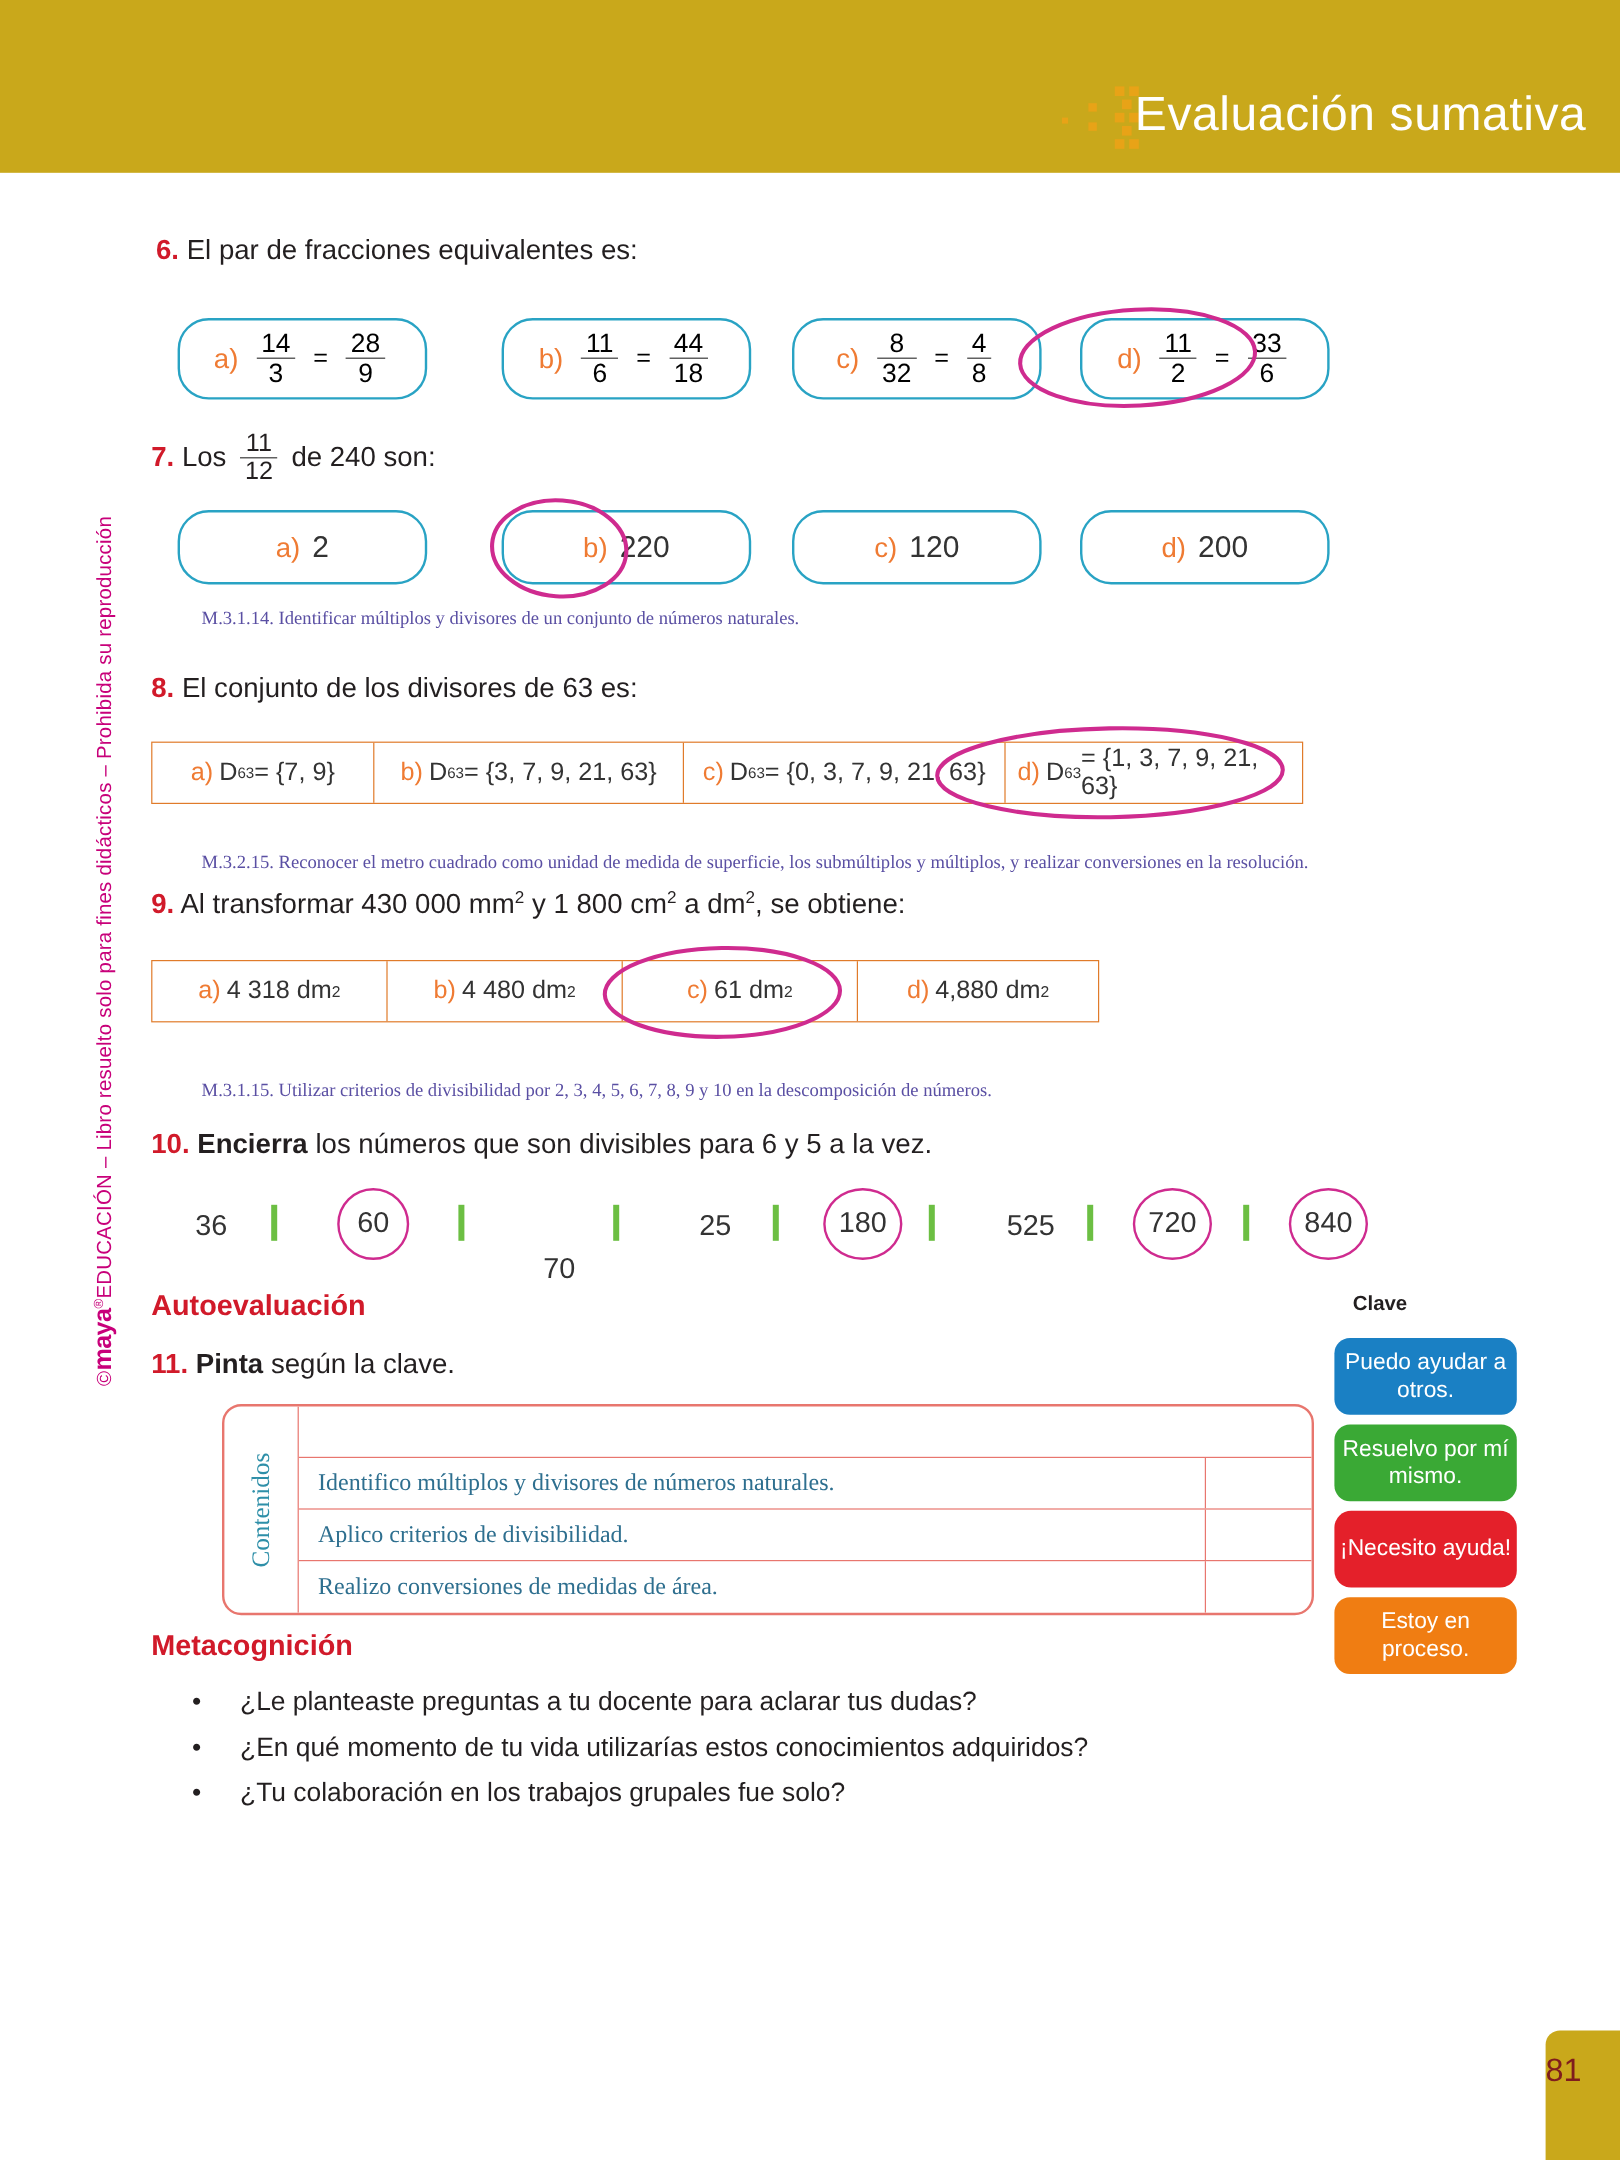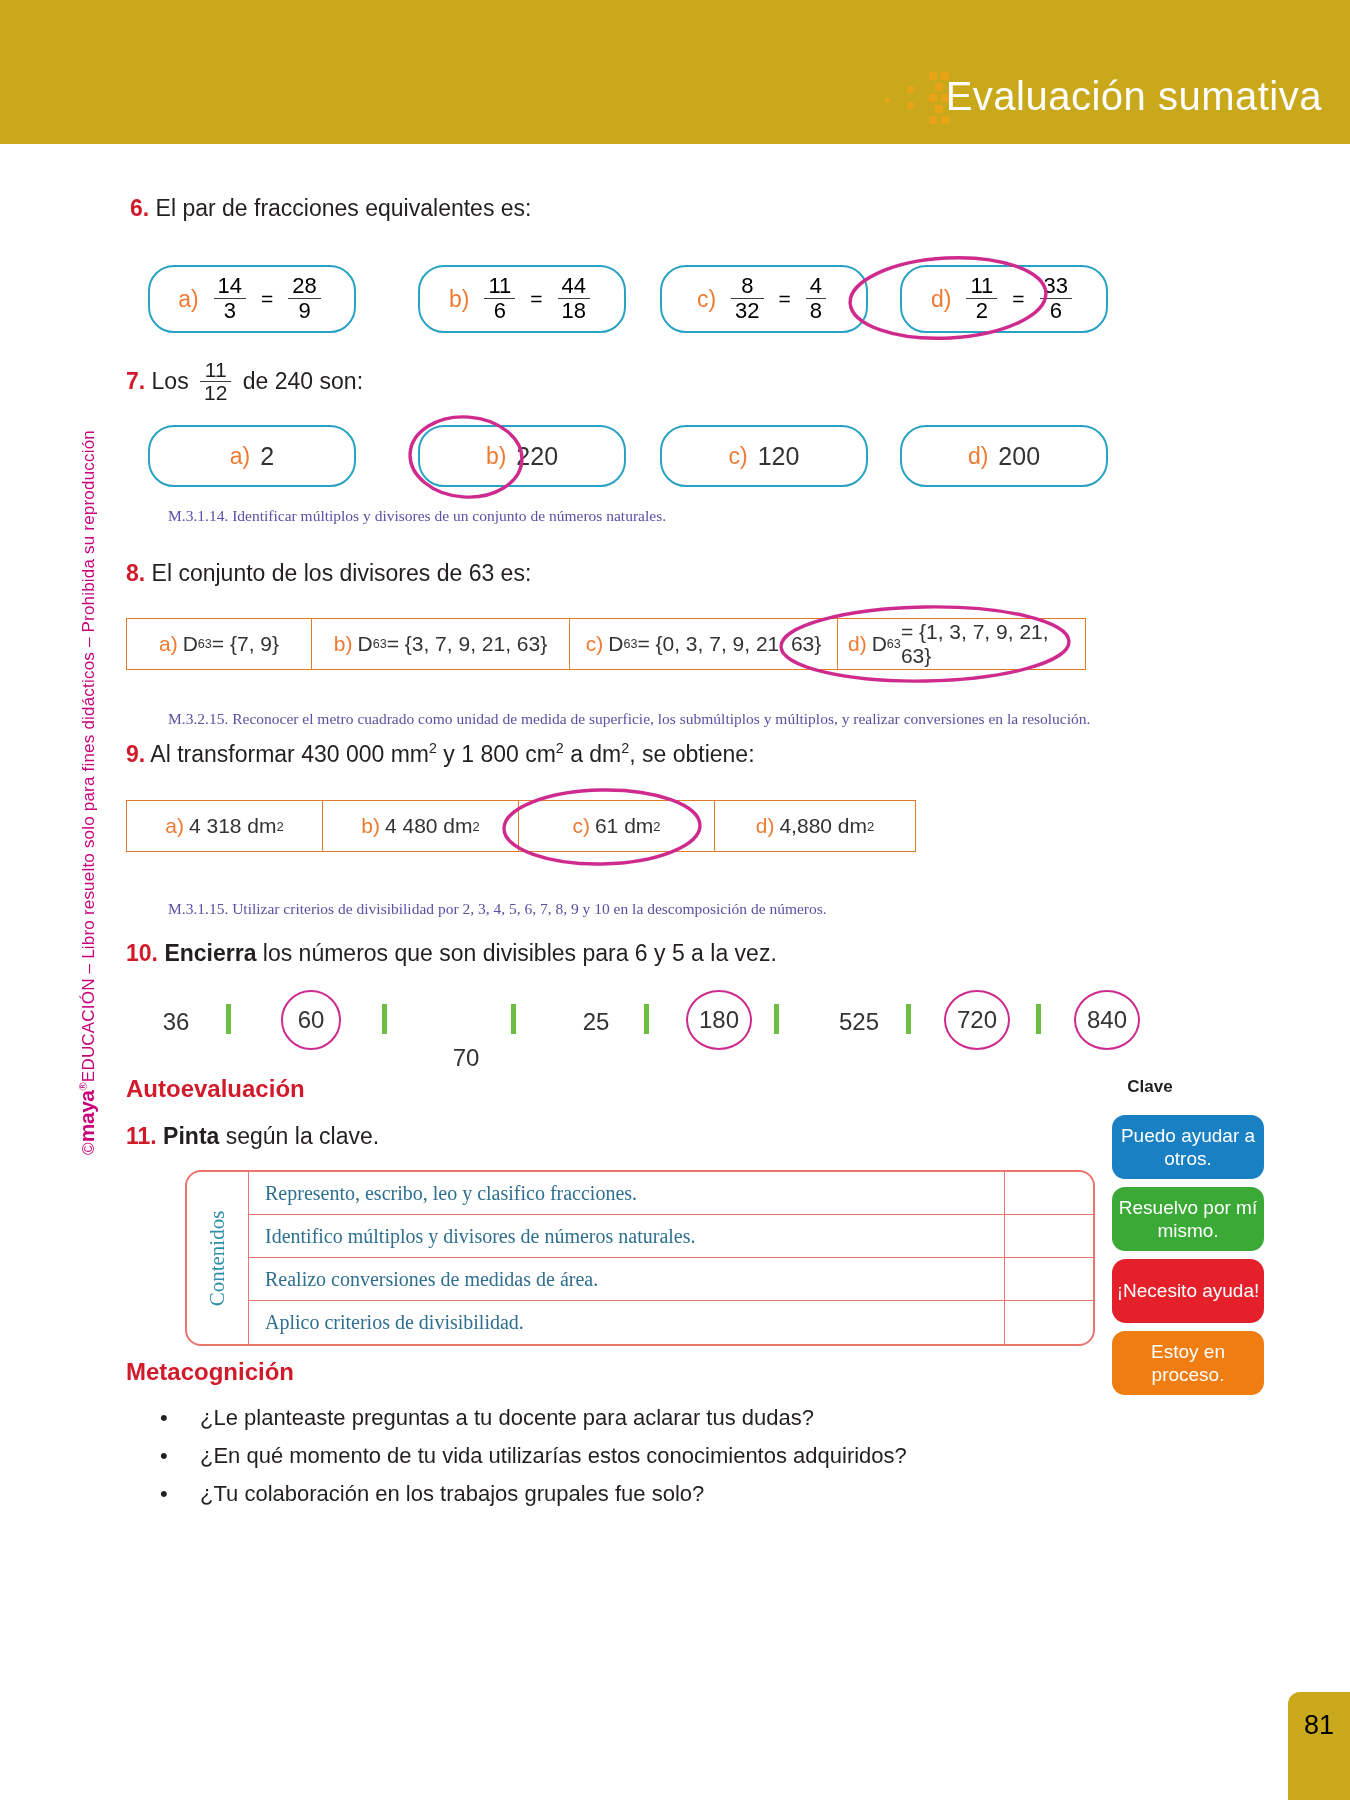--- a/index.html
+++ b/index.html
@@ -221,23 +221,23 @@
     font-size: 22px; color: #231f20;
   }
 
   
   .page-tab {
     position: absolute;
     right: 0; bottom: 0;
     width: 62px; height: 108px;
     background: #c9a81b;
     border-top-left-radius: 12px;
-    display: flex; align-items: flex-start; justify-content: center;
+    display: flex; align-items: flex-start; justify-content: flex-start;
     padding-top: 18px;
-    color: #000000; font-size: 27px;
+    color: #7f1d1d; font-size: 27px;
   }
 
   
   .annot { position: absolute; left: 0; top: 0; width: 1350px; height: 1800px; pointer-events: none; }
 </style>
 </head>
 <body>
 
 <div class="header">
   <div class="header-deco">
@@ -445,33 +445,32 @@
     <span class="qbold">Pinta</span>
     <span>según la clave.</span>
   </div>
 
   <div class="autotable" style="left:185px; top:1015px; width:910px; height:176px;">
     <div class="auto-sidecol">
       <span class="auto-sidelabel">Contenidos</span>
     </div>
     <div class="auto-rows">
       <div class="auto-row">
-        <div class="auto-cell-text">Represento, escribo, leo y clasifico fracciones.</div>
         <div class="auto-cell-mark"></div>
       </div>
       <div class="auto-row">
         <div class="auto-cell-text">Identifico múltiplos y divisores de números naturales.</div>
         <div class="auto-cell-mark"></div>
       </div>
       <div class="auto-row">
-        <div class="auto-cell-text">Realizo conversiones de medidas de área.</div>
+        <div class="auto-cell-text">Aplico criterios de divisibilidad.</div>
         <div class="auto-cell-mark"></div>
       </div>
       <div class="auto-row">
-        <div class="auto-cell-text">Aplico criterios de divisibilidad.</div>
+        <div class="auto-cell-text">Realizo conversiones de medidas de área.</div>
         <div class="auto-cell-mark"></div>
       </div>
     </div>
   </div>
 
   <div class="clave-title" style="left:1150px; top:922px; transform:translateX(-50%);">Clave</div>
   <div class="clave-box" style="left:1112px; top:960px; width:152px; height:64px; background:#1a80c4;">Puedo ayudar a otros.</div>
   <div class="clave-box" style="left:1112px; top:1032px; width:152px; height:64px; background:#3aa935;">Resuelvo por mí mismo.</div>
   <div class="clave-box" style="left:1112px; top:1104px; width:152px; height:64px; background:#e4202a;border-radius:14px;">¡Necesito ayuda!</div>
   <div class="clave-box" style="left:1112px; top:1176px; width:152px; height:64px; background:#f07d12;">Estoy en proceso.</div>

